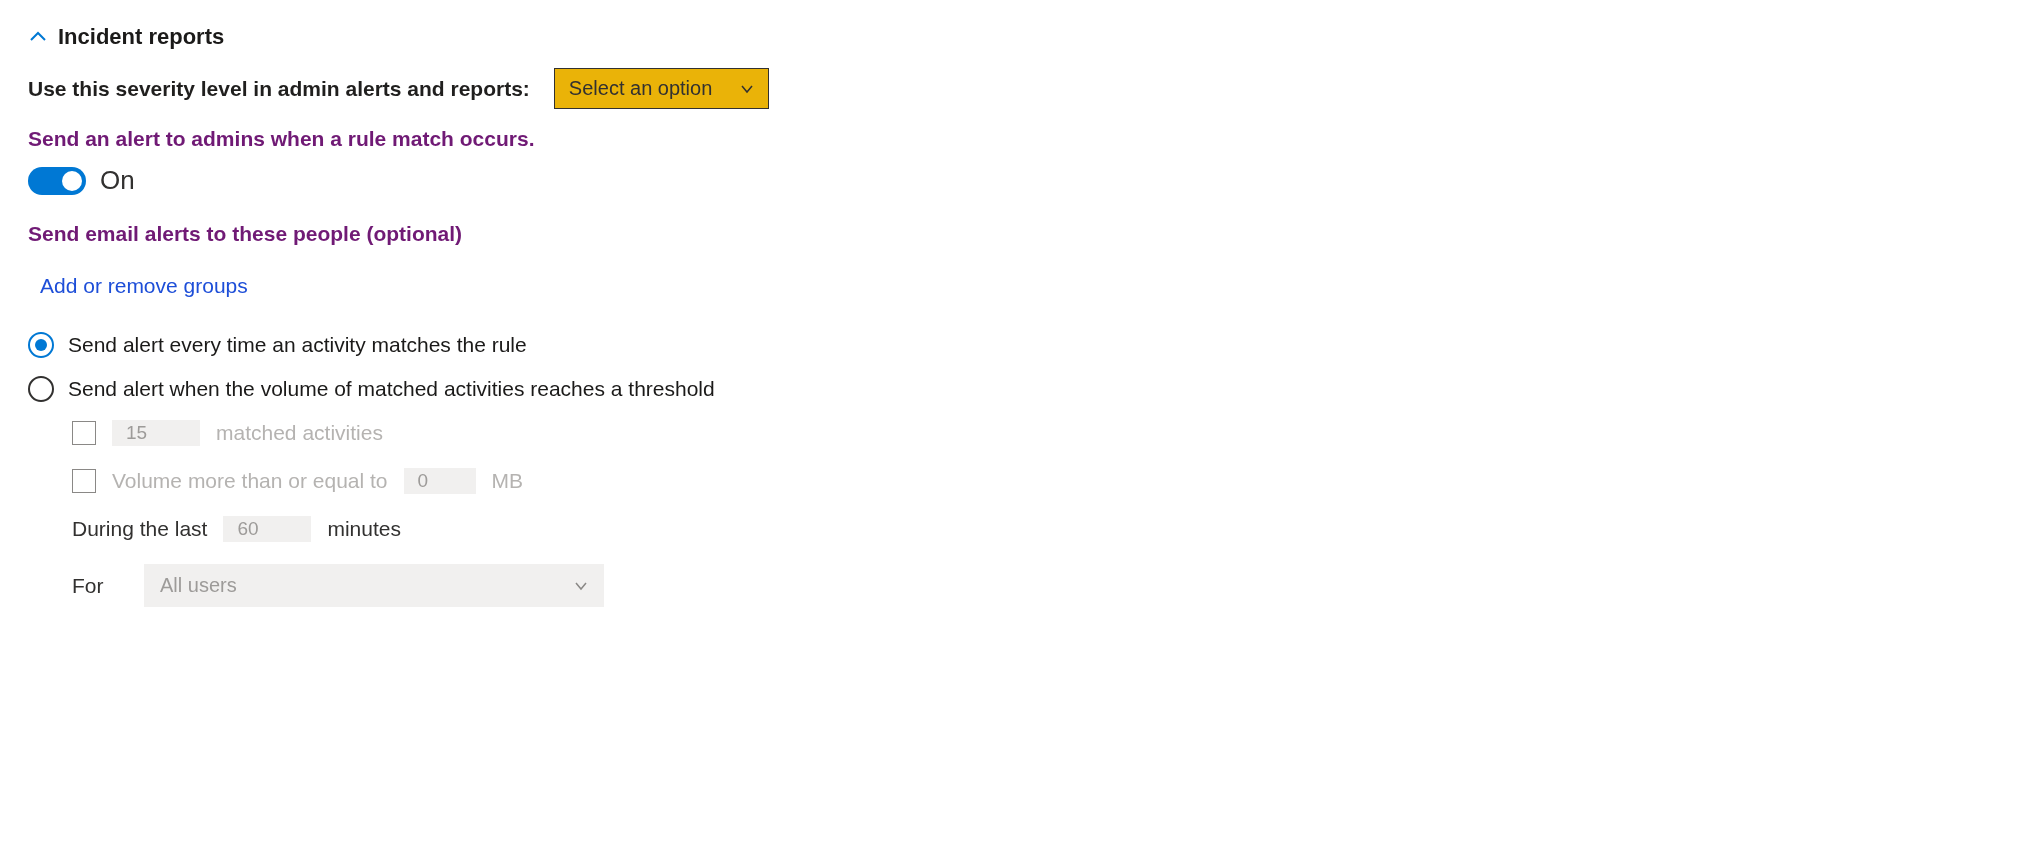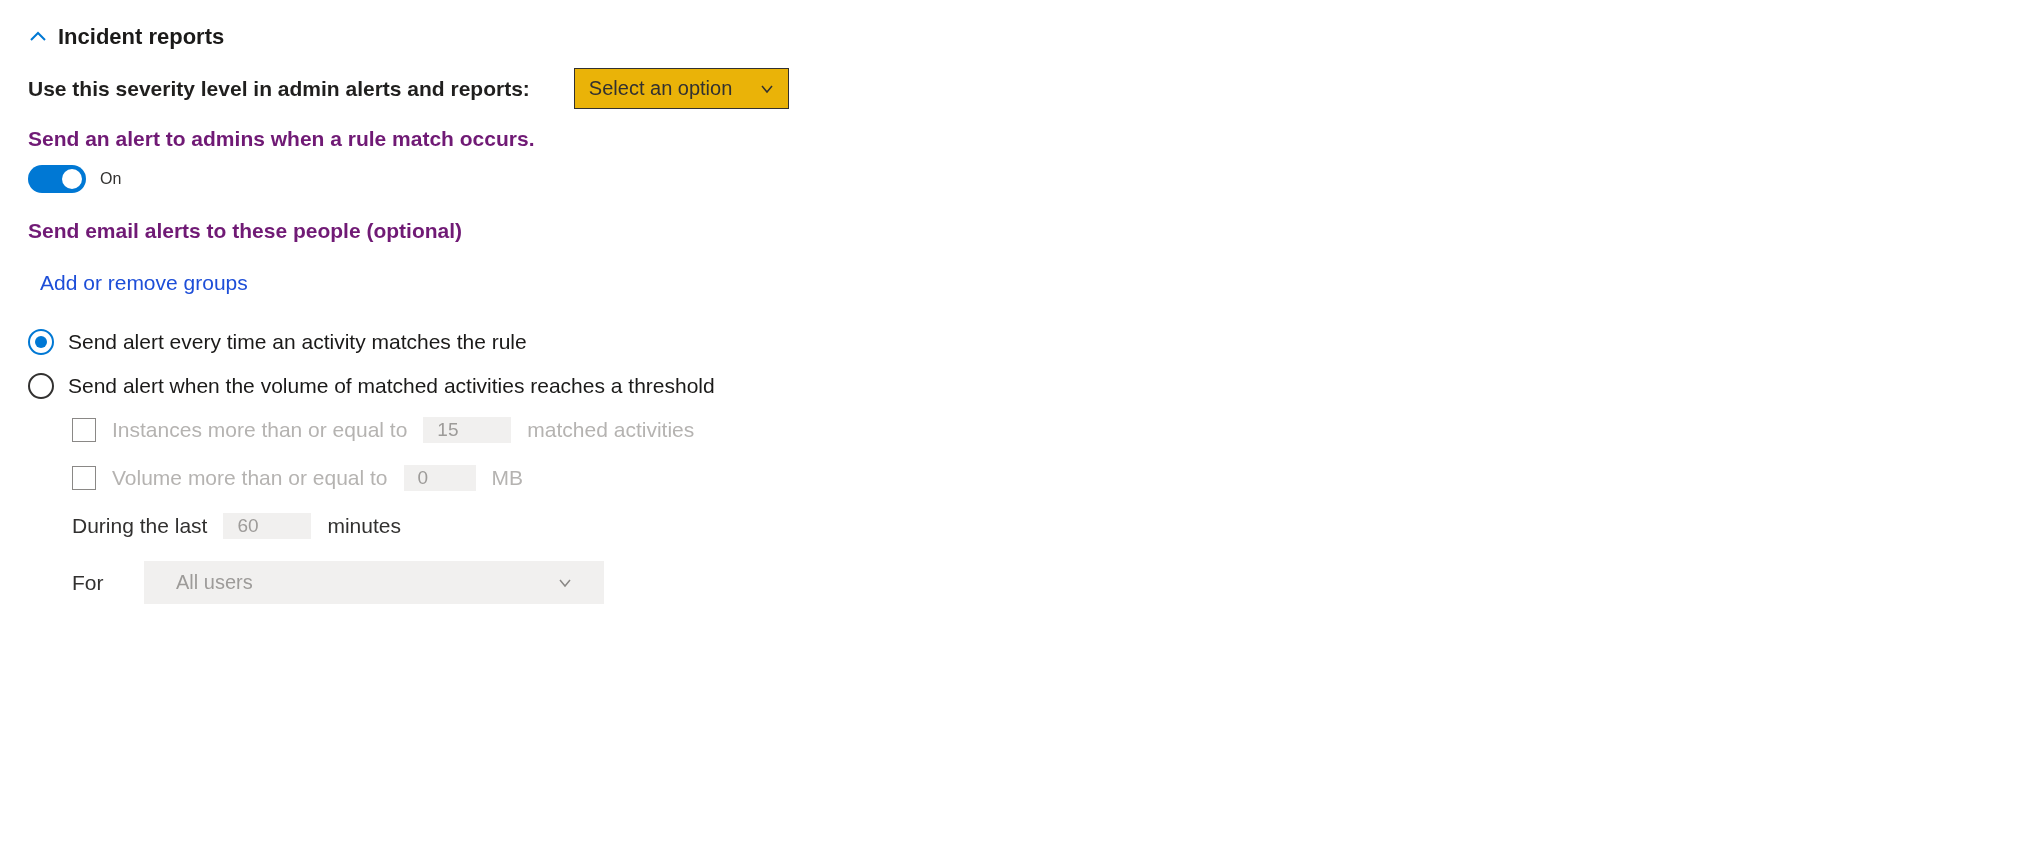--- a/index.html
+++ b/index.html
@@ -21,21 +21,21 @@
       color: #0078d4;
       display: inline-flex;
     }
     .section-header .title {
       font-weight: 600;
       font-size: 22px;
     }
     .row-severity {
       display: flex;
       align-items: center;
-      gap: 44px;
+      gap: 24px;
       margin-bottom: 18px;
     }
     .row-severity .label {
       font-weight: 600;
       font-size: 21px;
       color: #201f1e;
     }
     .select-box {
       display: inline-flex;
       align-items: center;
@@ -72,21 +72,21 @@
     }
     .toggle .knob {
       position: absolute;
       right: 4px;
       top: 4px;
       width: 20px;
       height: 20px;
       border-radius: 50%;
       background: #fff;
     }
-    .toggle-label { font-size: 16px; color: #323130; }
+    .toggle-label { font-size: 26px; color: #323130; }
     .link {
       color: #1d4ed8;
       font-size: 21px;
       cursor: pointer;
       display: inline-block;
       margin: 14px 0 34px 12px;
     }
     .radio-row {
       display: flex;
       align-items: center;
@@ -133,21 +133,21 @@
       width: 88px;
       font-size: 19px;
       color: #9d9b99;
     }
     .thresh-row .static { font-size: 21px; color: #323130; }
     .for-select {
       display: inline-flex;
       align-items: center;
       justify-content: space-between;
       background: #f1f0ef;
-      padding: 10px 32px;
+      padding: 10px 16px;
       min-width: 460px;
       font-size: 20px;
       color: #9d9b99;
     }
     .for-select .chev { display:inline-flex; color:#8a8886; }
   </style>
 </head>
 <body>
 
 
@@ -198,21 +198,20 @@
 
 <div class="radio-row">
   <span class="radio"></span>
   <span class="radio-label">Send alert when the volume of matched activities reaches a threshold</span>
 </div>
 
 
 <div class="threshold-block">
   <div class="thresh-row">
     <span class="checkbox"></span>
-    <span class="disabled-text">Instances more than or equal to</span>
     <input class="num-field" disabled="" value="15" style="">
     <span class="disabled-text">matched activities</span>
   </div>
 
   <div class="thresh-row">
     <span class="checkbox"></span>
     <span class="disabled-text">Volume more than or equal to</span>
     <input class="num-field" style="width: 72px;" disabled="" value="0">
     <span class="disabled-text">MB</span>
   </div>

